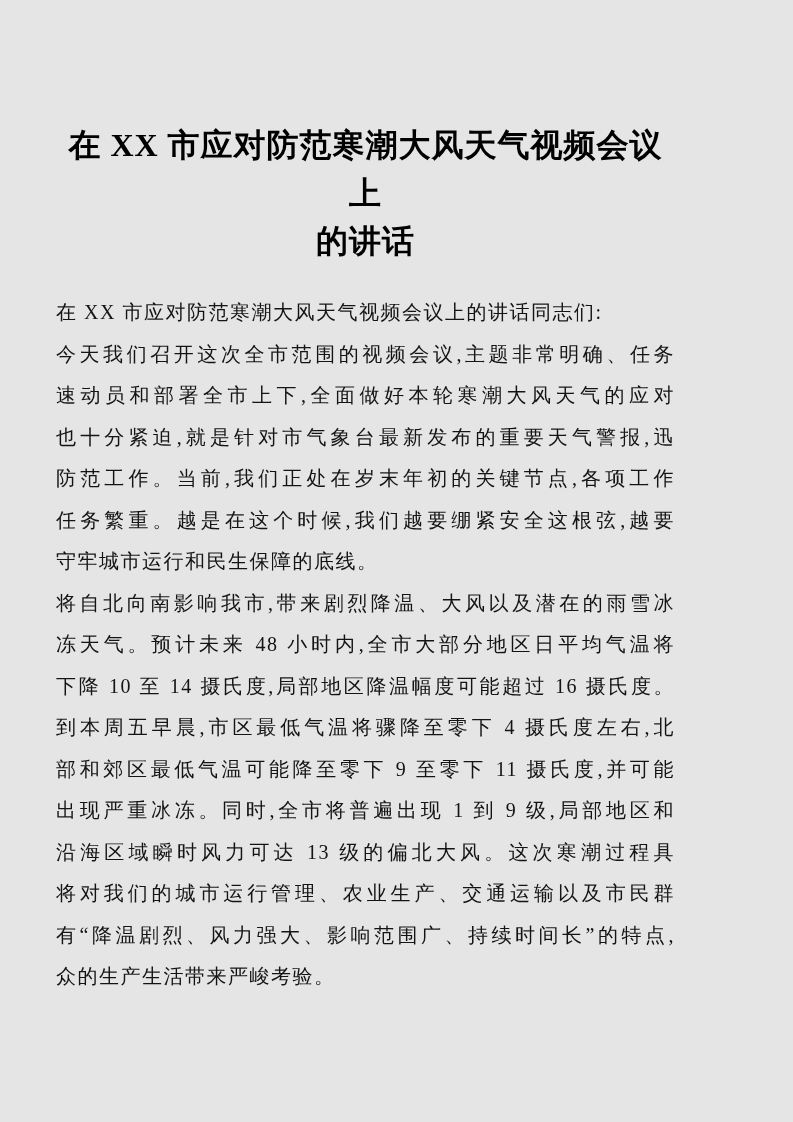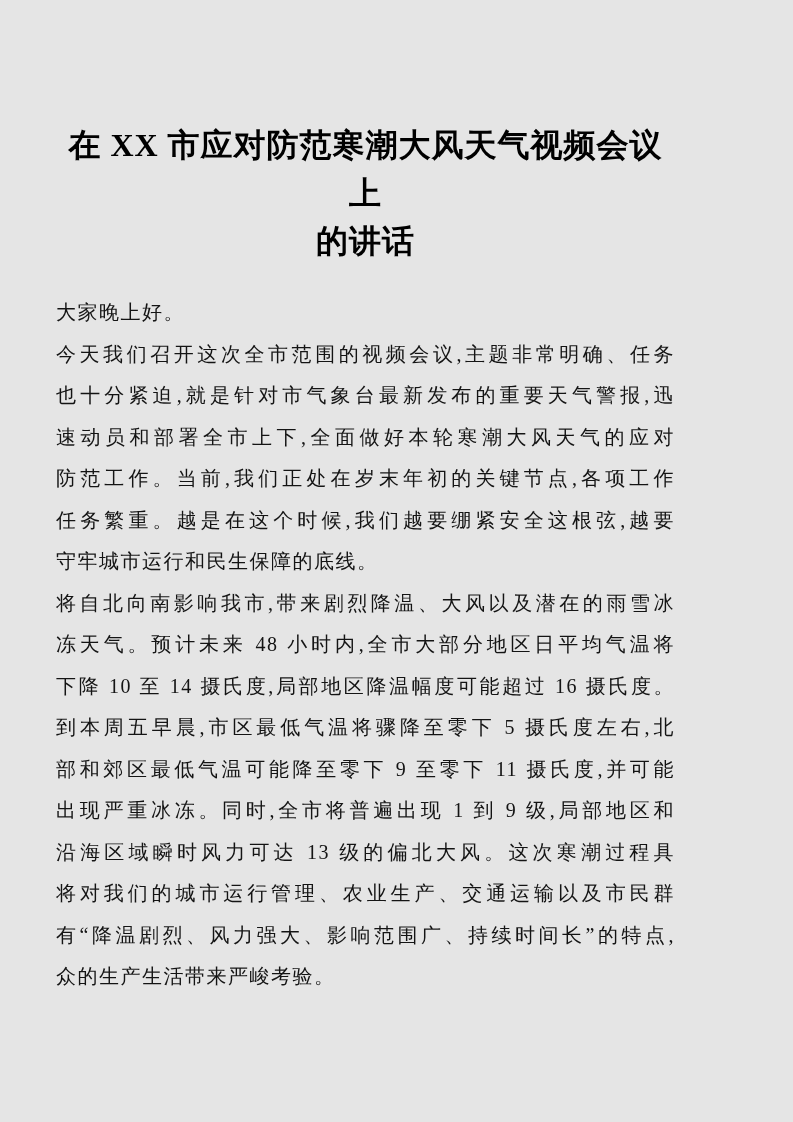--- a/index.html
+++ b/index.html
@@ -47,31 +47,31 @@
 </head>
 <body>
 
 <div class="page">
   <div class="doc-title">
     <div class="title-line">在 XX 市应对防范寒潮大风天气视频会议上</div>
     <div class="title-line">的讲话</div>
   </div>
   <div class="doc-body">
 
-      <div class="line">大家晚上好。</div>
+  <div class="line">在 XX 市应对防范寒潮大风天气视频会议上的讲话同志们:</div>
       <div class="line fill">今天我们召开这次全市范围的视频会议,主题非常明确、任务</div>
+      <div class="line fill">速动员和部署全市上下,全面做好本轮寒潮大风天气的应对</div>
       <div class="line fill">也十分紧迫,就是针对市气象台最新发布的重要天气警报,迅</div>
-      <div class="line fill">速动员和部署全市上下,全面做好本轮寒潮大风天气的应对</div>
       <div class="line fill">防范工作。当前,我们正处在岁末年初的关键节点,各项工作</div>
       <div class="line fill">任务繁重。越是在这个时候,我们越要绷紧安全这根弦,越要</div>
       <div class="line">守牢城市运行和民生保障的底线。</div>
       <div class="line fill">将自北向南影响我市,带来剧烈降温、大风以及潜在的雨雪冰</div>
       <div class="line fill">冻天气。预计未来 48 小时内,全市大部分地区日平均气温将</div>
       <div class="line fill">下降 10 至 14 摄氏度,局部地区降温幅度可能超过 16 摄氏度。</div>
-      <div class="line fill">到本周五早晨,市区最低气温将骤降至零下 5 摄氏度左右,北</div>
+      <div class="line fill">到本周五早晨,市区最低气温将骤降至零下 4 摄氏度左右,北</div>
       <div class="line fill">部和郊区最低气温可能降至零下 9 至零下 11 摄氏度,并可能</div>
       <div class="line fill">出现严重冰冻。同时,全市将普遍出现 1 到 9 级,局部地区和</div>
       <div class="line fill">沿海区域瞬时风力可达 13 级的偏北大风。这次寒潮过程具</div>
       <div class="line fill">将对我们的城市运行管理、农业生产、交通运输以及市民群</div>
       <div class="line fill">有“降温剧烈、风力强大、影响范围广、持续时间长”的特点,</div>
       <div class="line">众的生产生活带来严峻考验。</div>
     </div>
 </div>
 
 </body></html>

